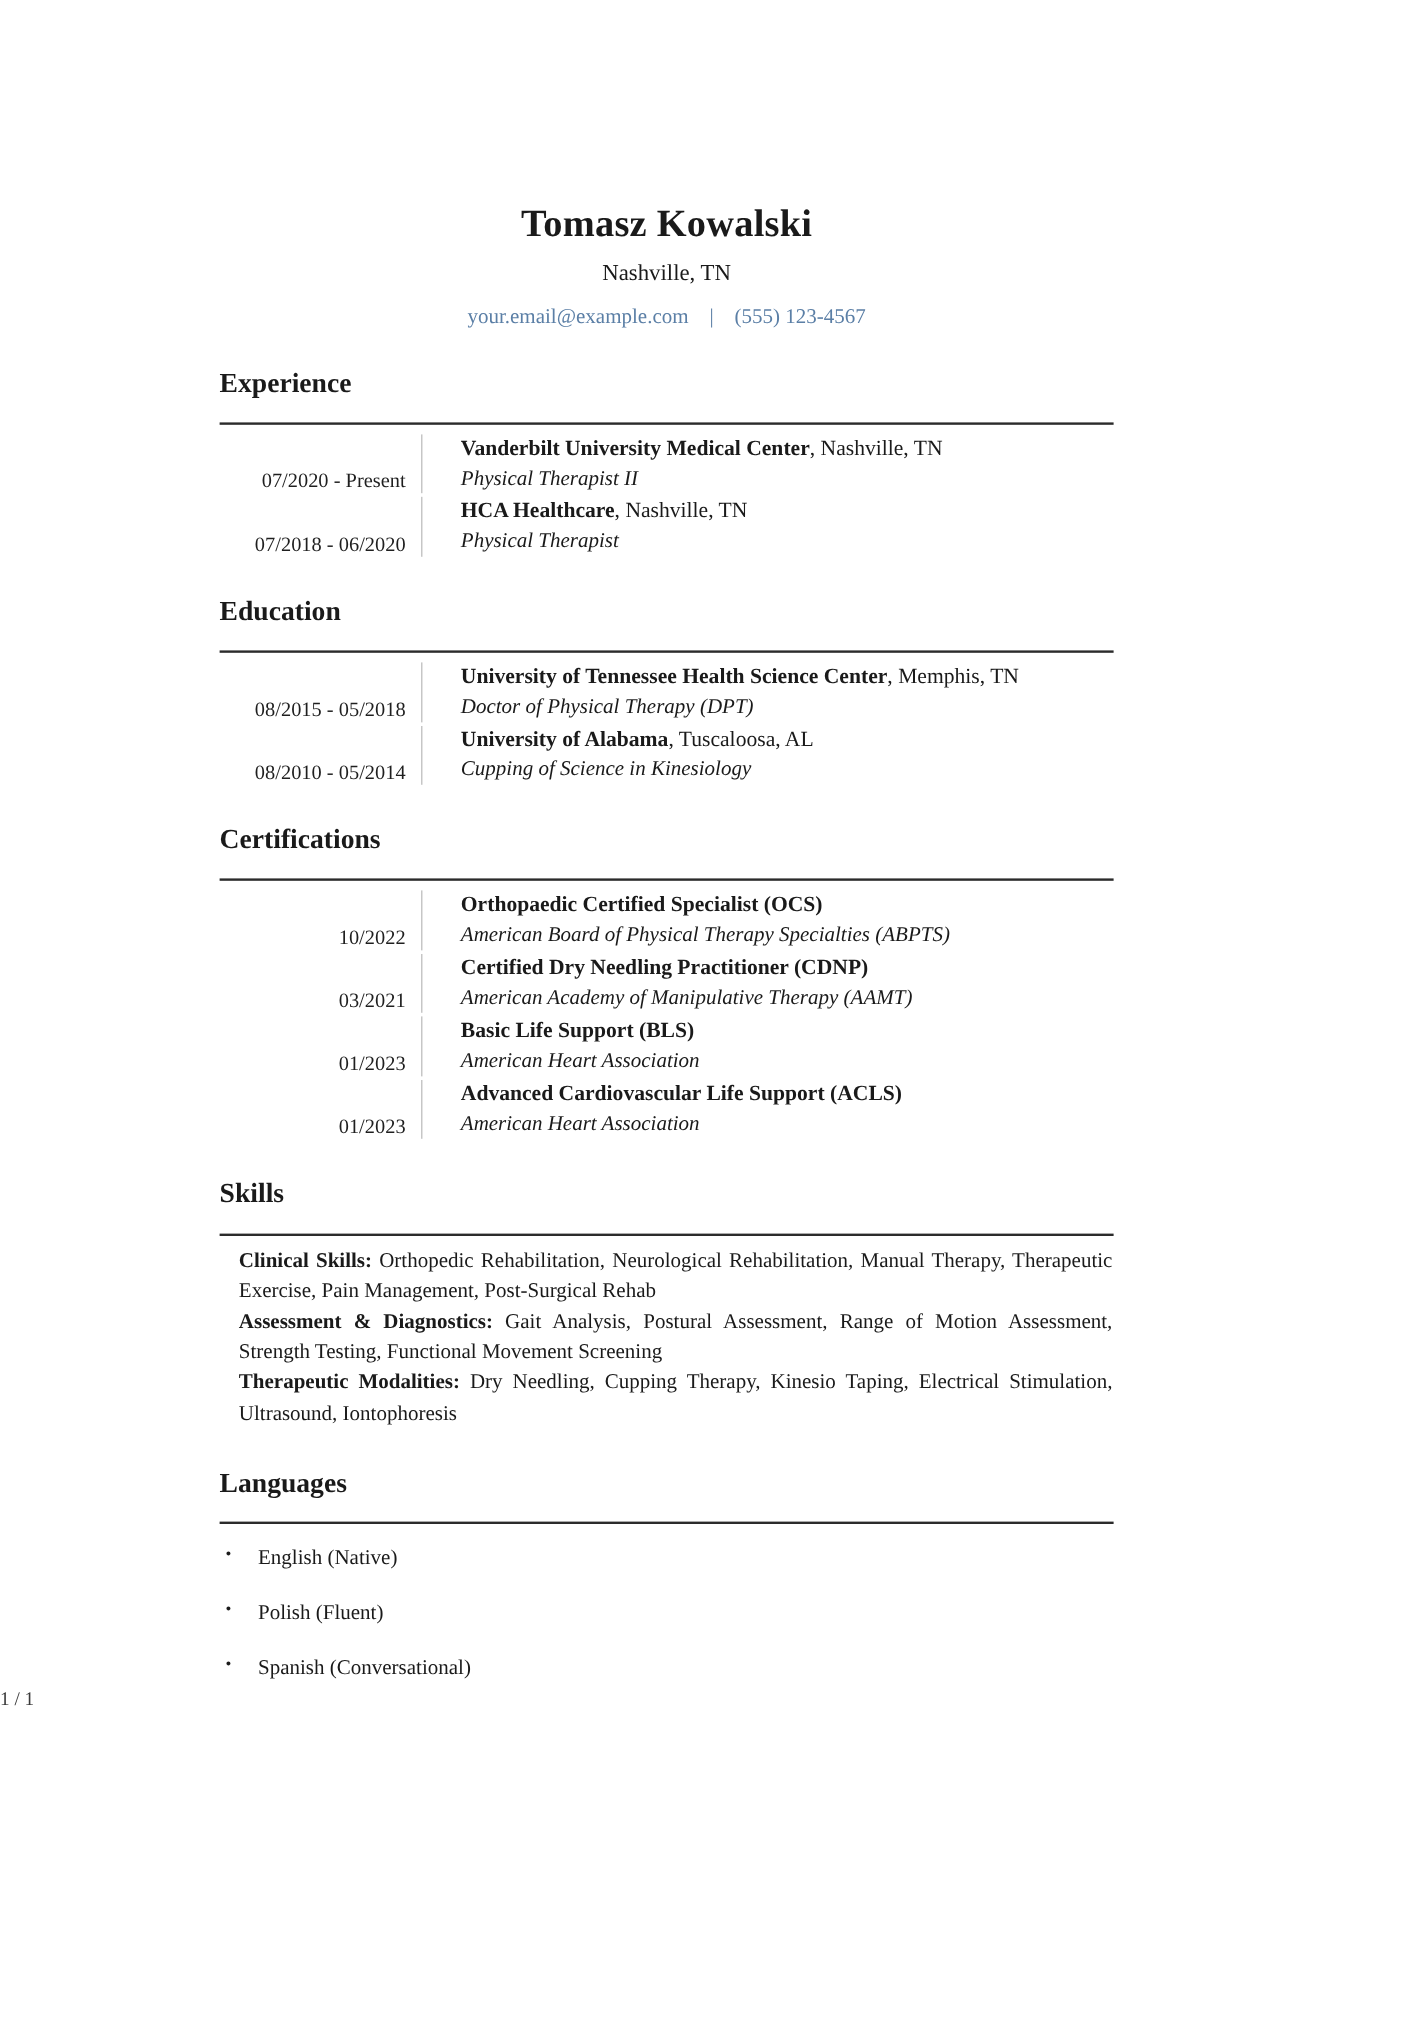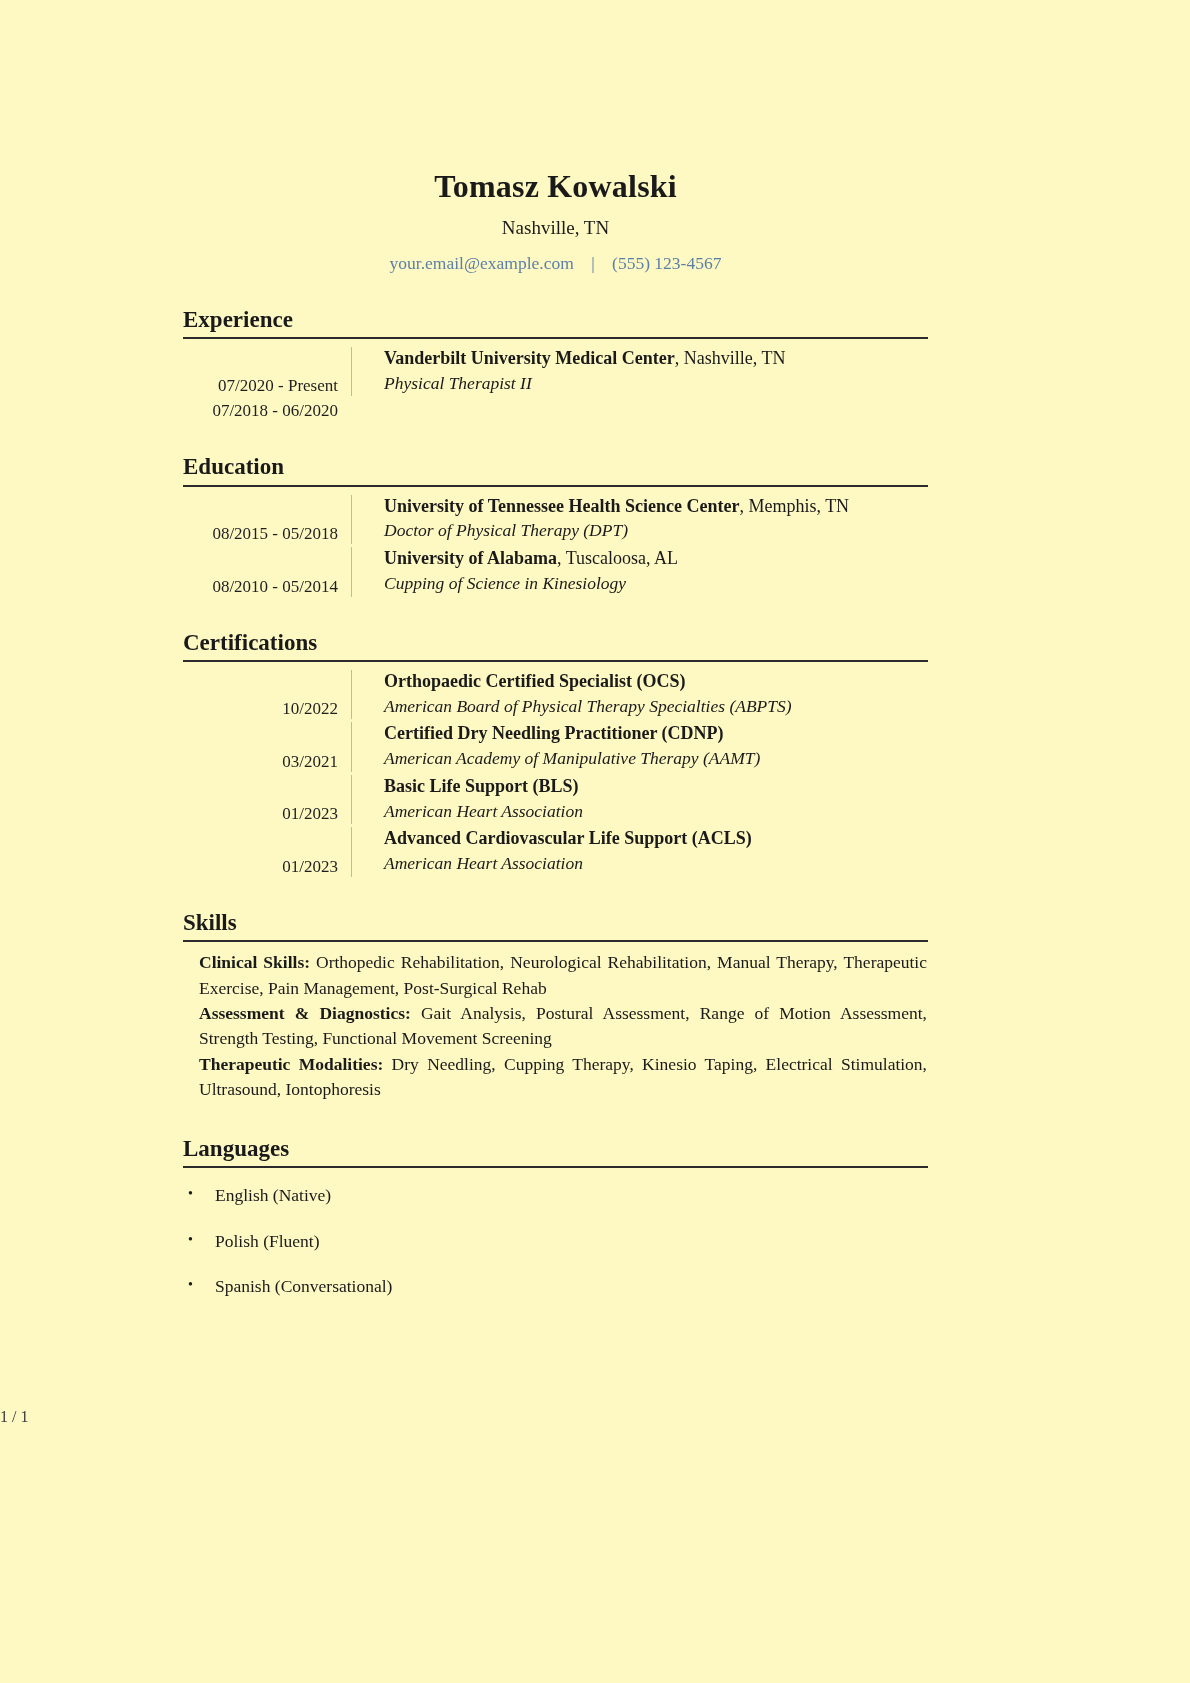--- a/index.html
+++ b/index.html
@@ -4,21 +4,21 @@
 <style>
   html, body {
     margin: 0;
     padding: 0;
     background: #e8e8e8;
   }
   .page {
     position: relative;
     width: 1190px;
     height: 1683px;
-    background: #fef9c3;
+    background: #ffffff;
     margin: 0 auto;
     box-sizing: border-box;
     font-family: "Liberation Serif", "DejaVu Serif", serif;
     color: #1a1a1a;
     overflow: hidden;
   }
   .sheet {
     position: absolute;
     left: 183px;
     top: 0;
@@ -59,21 +59,21 @@
   }
 
   
   .section {
     margin-top: 33px;
   }
   .section-title {
     font-size: 23px;
     font-weight: bold;
     line-height: 1.1;
-    padding-bottom: 5px;
+    padding-bottom: 20px;
   }
   .section-rule {
     height: 0;
     border-bottom: 2.4px solid #2b2b2b;
     margin-bottom: 8px;
   }
 
   
   .entry {
     display: flex;
@@ -184,20 +184,26 @@
         <div class="entry-body">
           <div class="entry-head">
             <span class="entry-org">Vanderbilt University Medical Center</span><span class="entry-place">, Nashville, TN</span>
           </div>
           <div class="entry-sub">Physical Therapist II</div>
         </div>
       </div>
 
       <div class="entry">
         <div class="entry-date">07/2018 - 06/2020</div>
+        <div class="entry-body">
+          <div class="entry-head">
+            <span class="entry-org">HCA Healthcare</span><span class="entry-place">, Nashville, TN</span>
+          </div>
+          <div class="entry-sub">Physical Therapist</div>
+        </div>
       </div>
     </div>
 
     <div class="section">
       <div class="section-title">Education</div>
       <div class="section-rule"></div>
 
       <div class="entry">
         <div class="entry-date">08/2015 - 05/2018</div>
         <div class="entry-body">

